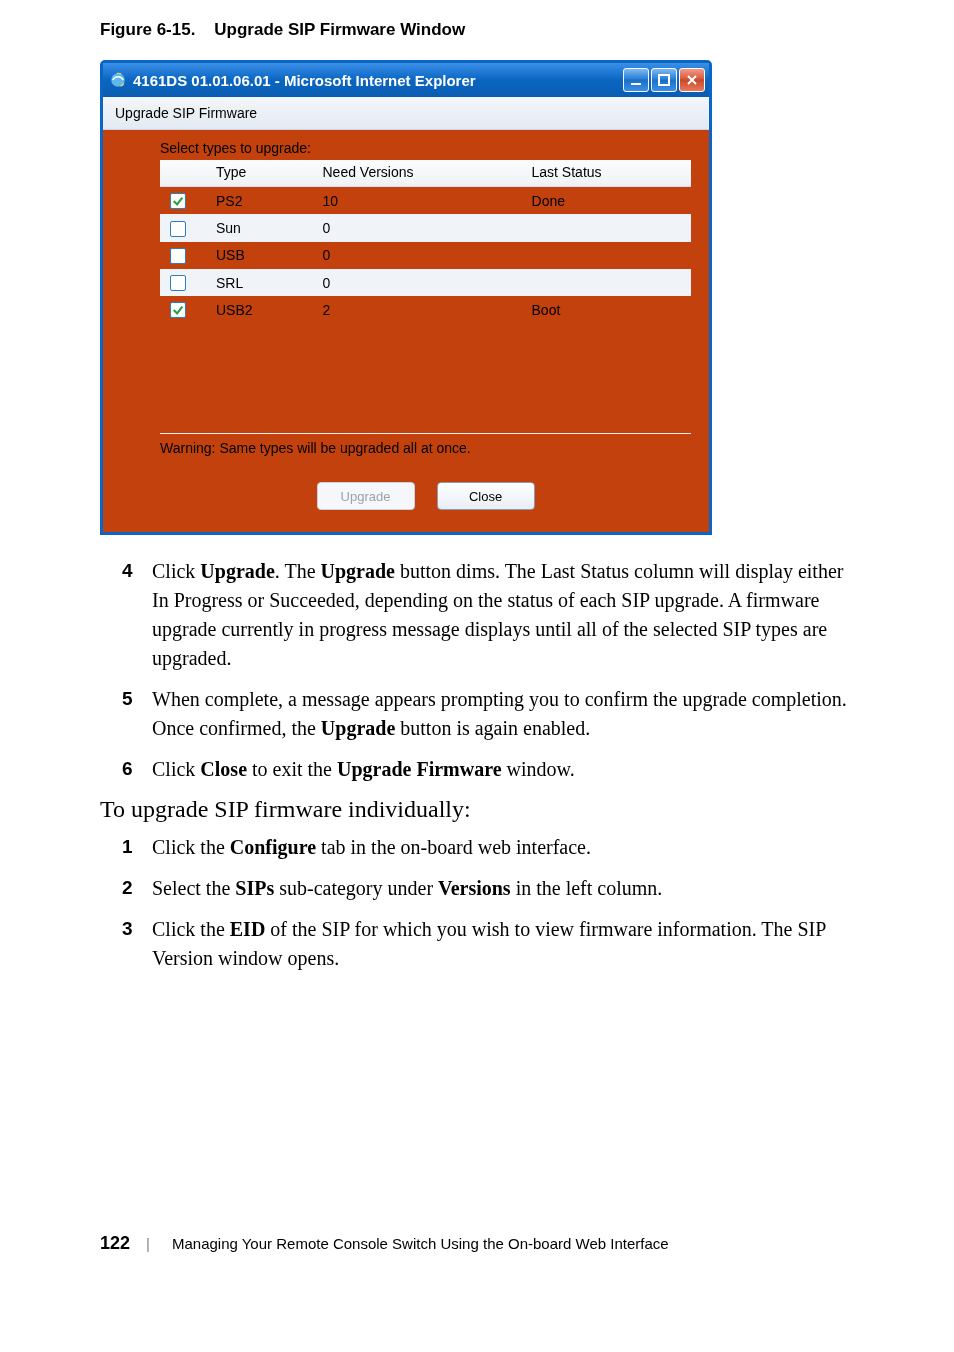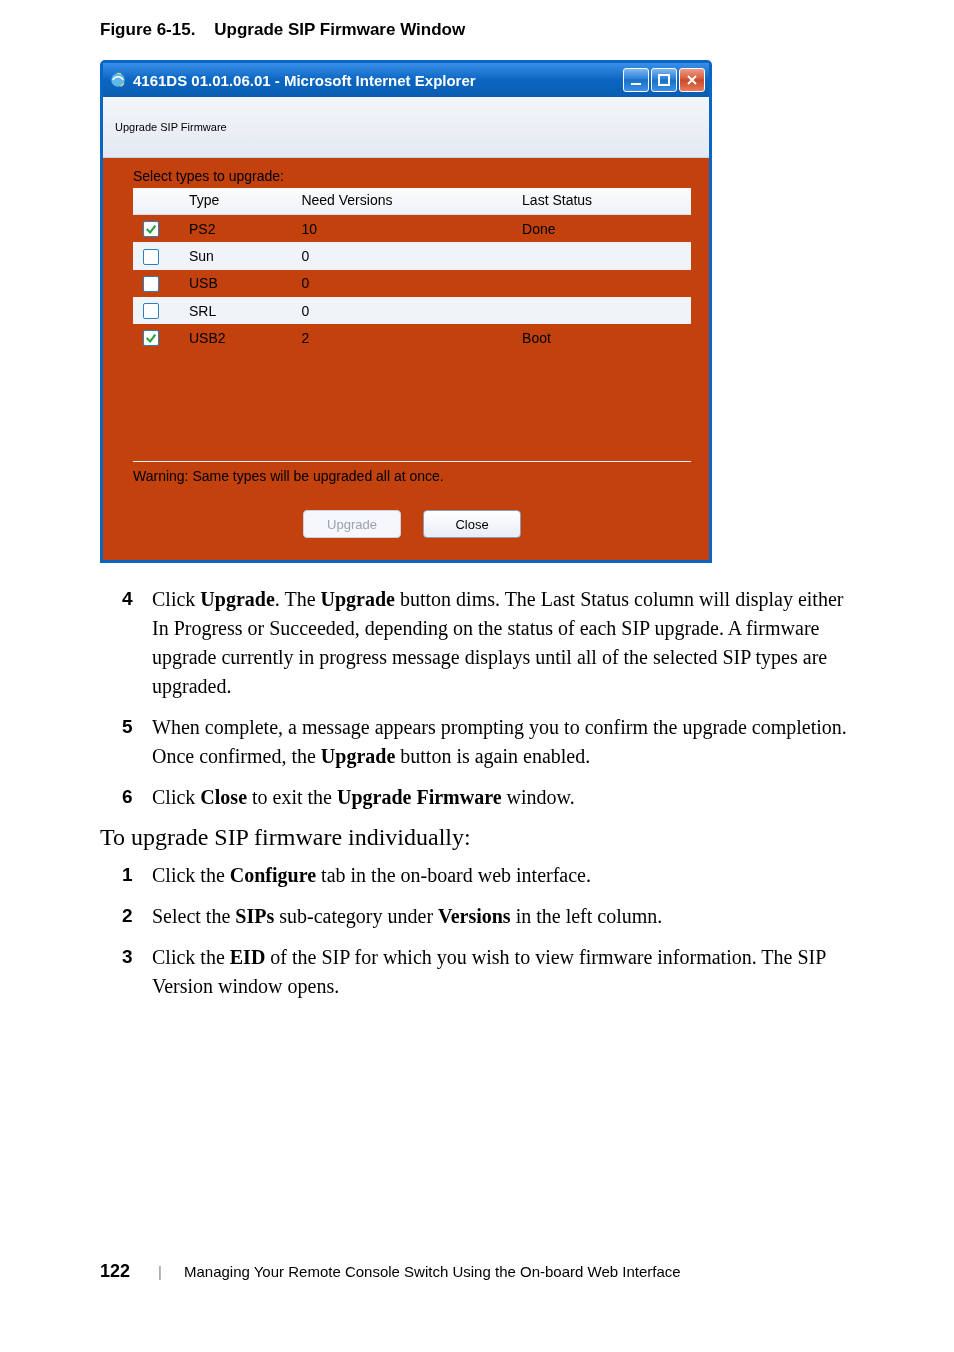--- a/index.html
+++ b/index.html
@@ -60,25 +60,26 @@
     display: flex; align-items: center; justify-content: center;
     color: #fff;
   }
   .win-btn.close {
     background: linear-gradient(to bottom, #f29a8a, #d85a3a 45%, #c84a2a 50%, #e87a5a);
   }
   .win-btn svg { width: 14px; height: 14px; }
   .subheader {
     background: linear-gradient(to bottom, #f3f6fa, #e4eaf2);
     border-bottom: 1px solid #c9d5e6;
-    padding: 24px 12px;
-    font-size: 11px;
+    padding: 8px 12px;
+    font-size: 14px;
   }
   .content {
-    padding: 10px 18px 14px 30px;
+    padding: 10px 18px 14px 18px;
+    margin-left: 39px;
   }
   .select-label { font-size: 14px; margin-bottom: 4px; }
   table.sip {
     width: 100%;
     border-collapse: collapse;
     font-size: 14px;
   }
   table.sip th {
     text-align: left;
     font-weight: normal;
@@ -156,21 +157,21 @@
     margin-top: 260px;
     padding: 0 0 30px 0;
     display: flex;
     align-items: center;
     font-family: Arial, Helvetica, sans-serif;
     font-size: 15px;
   }
   .footer .pg {
     font-weight: bold;
     font-size: 18px;
-    margin-right: 28px;
+    margin-right: 16px;
   }
   .footer .sep {
     color: #888;
     margin-right: 22px;
   }
 </style>
 </head>
 <body>
 
 <div class="page">

